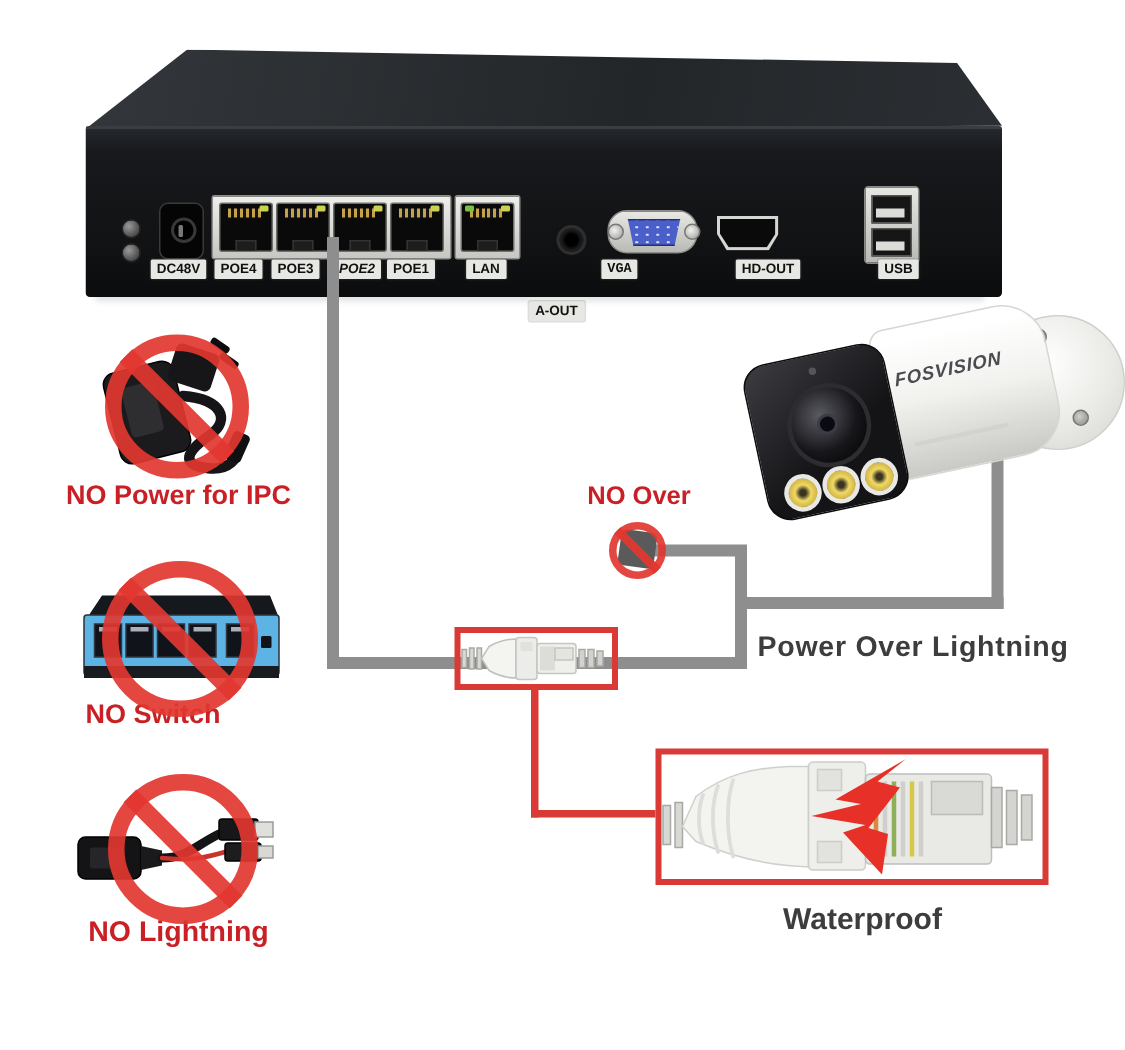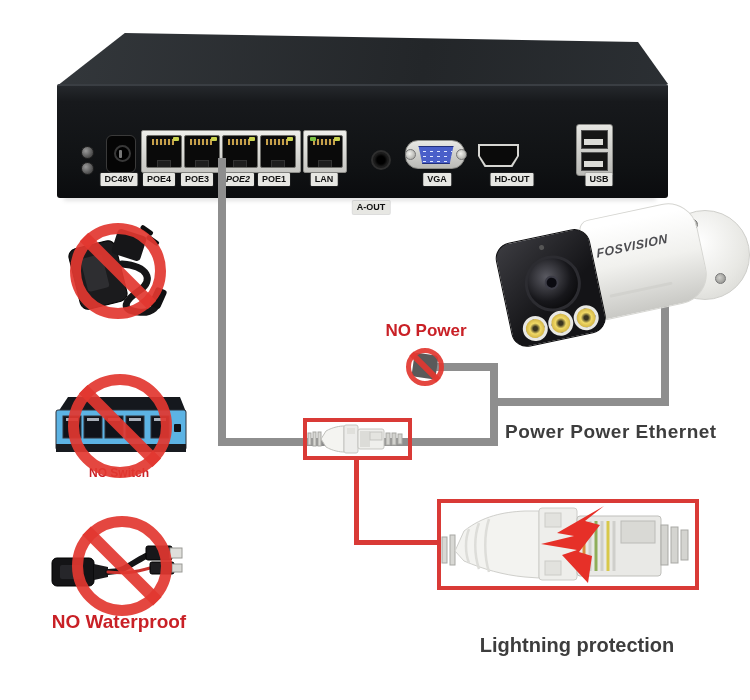--- a/index.html
+++ b/index.html
@@ -179,21 +179,21 @@
         </div>
     </div>
 
     <span class="port-label" style="left:62px;">DC48V</span>
     <span class="port-label" style="left:102px;">POE4</span>
     <span class="port-label" style="left:140px;">POE3</span>
     <span class="port-label" style="left:181px;font-style:italic;">POE2</span>
     <span class="port-label" style="left:217px;">POE1</span>
     <span class="port-label" style="left:267px;">LAN</span>
     <span class="port-label" style="left:314px;margin-top:28px;">A-OUT</span>
-    <span class="port-label" style="left:380px;">VGA</span>
+    <span class="port-label" style="left:356px;font-family:Liberation Mono, monospace;">VGA</span>
     <span class="port-label" style="left:455px;">HD-OUT</span>
     <span class="port-label" style="left:542px;text-align:right;">USB</span>
   </div>
 
   <div class="abs cam">
     <div class="abs cam-plate">
       <div class="abs cam-screw" style="left:26px;top:8px;"></div>
       <div class="abs cam-screw" style="left:54px;top:62px;"></div>
     </div>
     <div class="abs cam-arm"></div>
@@ -222,20 +222,21 @@
       <rect x="78" y="6" width="14" height="5" rx="2" fill="#0d0d0f" transform="rotate(35 85 8)"></rect>
       <rect x="84" y="16" width="14" height="5" rx="2" fill="#0d0d0f" transform="rotate(35 91 18)"></rect>
       <path d="M60 42 C 86 44, 92 58, 78 68 C 62 79, 58 88, 76 90 C 90 92, 98 84, 96 74" fill="none" stroke="#151517" stroke-width="7" stroke-linecap="round"></path>
       <rect x="90" y="66" width="12" height="20" rx="3" fill="#101012" transform="rotate(24 96 76)"></rect>
     </svg>
   </div>
   <div class="abs no-sign" style="left:70px;top:223px;width:96px;height:96px;">
     <div class="no-ring"></div>
     <div class="no-bar"></div>
   </div>
+  <div class="red-text" style="left:119px;top:320px;font-size:18px;">NO Power for IPC</div>
 
   <div class="abs" style="left:52px;top:392px;z-index:4;">
     <svg width="136" height="66" viewBox="0 0 136 66">
       <polygon points="6,20 16,5 128,5 134,20" fill="#15181d"></polygon>
       <rect x="4" y="18" width="130" height="40" rx="2" fill="#5cb3e4" stroke="#2d3138"></rect>
       <rect x="4" y="52" width="130" height="8" fill="#181b20"></rect>
       <g fill="#10131a" stroke="#31353c">
         <rect x="11" y="24" width="18" height="22"></rect>
         <rect x="32" y="24" width="18" height="22"></rect>
         <rect x="53" y="24" width="18" height="22"></rect>
@@ -249,48 +250,48 @@
           <rect x="77" y="26" width="12" height="3"></rect>
         <rect x="102" y="26" width="12" height="3"></rect>
       </g>
       <rect x="122" y="32" width="7" height="8" rx="1" fill="#10131a"></rect>
     </svg>
   </div>
   <div class="abs no-sign" style="left:68px;top:374px;width:104px;height:104px;">
     <div class="no-ring"></div>
     <div class="no-bar"></div>
   </div>
-  <div class="red-text" style="left:119px;top:466px;font-size:12px;text-align:right;">NO Switch</div>
+  <div class="red-text" style="left:102px;top:466px;font-size:18px;text-align:right;">NO Switch</div>
 
   <div class="abs" style="left:50px;top:534px;z-index:4;">
     <svg width="150" height="70" viewBox="0 0 150 70">
       <rect x="2" y="24" width="42" height="28" rx="5" fill="#141416" stroke="#000"></rect>
       <rect x="10" y="31" width="22" height="14" rx="2" fill="#26262a"></rect>
       <polygon points="44,30 58,33 58,43 44,46" fill="#1a1a1c"></polygon>
       <path d="M58 38 C 74 38, 80 30, 96 22" fill="none" stroke="#141416" stroke-width="6" stroke-linecap="round"></path>
       <path d="M58 38 C 76 40, 86 38, 100 34" fill="none" stroke="#c9332e" stroke-width="3" stroke-linecap="round"></path>
       <rect x="96" y="12" width="26" height="14" rx="2" fill="#17171a" stroke="#000"></rect>
       <rect x="120" y="14" width="12" height="10" fill="#dfdfdb" stroke="#9a9a96"></rect>
       <rect x="100" y="28" width="24" height="12" rx="2" fill="#1d1d20" stroke="#000"></rect>
       <rect x="122" y="30" width="10" height="8" fill="#d8d8d4" stroke="#9a9a96"></rect>
     </svg>
   </div>
   <div class="abs no-sign" style="left:72px;top:516px;width:100px;height:100px;">
     <div class="no-ring"></div>
     <div class="no-bar"></div>
   </div>
-  <div class="red-text" style="left:119px;top:611px;font-size:19px;">NO Waterproof</div>
-
-  <div class="red-text" style="left:426px;top:321px;font-size:17px;">NO Power</div>
+  <div class="red-text" style="left:119px;top:611px;font-size:19px;">NO Lightning</div>
+
+  <div class="red-text" style="left:426px;top:321px;font-size:17px;">NO Over</div>
   <div class="abs no-sign small" style="left:406px;top:348px;width:38px;height:38px;">
     <div class="no-ring"></div>
     <div class="no-bar"></div>
   </div>
 
-  <div class="dark-text" style="left:505px;top:421px;font-size:19px;letter-spacing:.5px;">Power Power Ethernet</div>
+  <div class="dark-text" style="left:505px;top:421px;font-size:19px;letter-spacing:.5px;">Power Over Lightning</div>
 
   <div class="abs red-box" style="left:303px;top:418px;width:109px;height:42px;">
     <svg width="101" height="34" viewBox="0 0 101 34" style="position:absolute;left:0;top:0;">
       <g fill="#d8d8d4" stroke="#a8a8a4" stroke-width="1">
         <rect x="1" y="11" width="3" height="12"></rect>
           <rect x="6" y="10" width="3" height="14"></rect>
           <rect x="11" y="10" width="3" height="14"></rect>
       </g>
       <path d="M14 17 L19 9 C26 5 33 4 37 4 L37 30 C33 30 26 29 19 25 Z" fill="#f4f4f1" stroke="#c0c0bc"></path>
       <rect x="37" y="3" width="14" height="28" rx="2" fill="#ececea" stroke="#c5c5c1"></rect>
@@ -332,15 +333,15 @@
       <rect x="180" y="18" width="34" height="22" fill="#d9d9d5" stroke="#bbbbb7"></rect>
       <g fill="#d4d4d0" stroke="#a9a9a5" stroke-width="1">
         <rect x="220" y="22" width="7" height="40"></rect>
           <rect x="230" y="24" width="7" height="36"></rect>
           <rect x="240" y="27" width="7" height="30"></rect>
       </g>
       <path d="M163 3 L116 30 L133 33 L100 41 L136 47 L121 52 L147 80 L151 53 L138 49 L159 22 L144 18 Z" fill="#e63028"></path>
     </svg>
   </div>
 
-  <div class="dark-text" style="left:577px;top:634px;font-size:20px;transform:translateX(-50%);">Lightning protection</div>
+  <div class="dark-text" style="left:575px;top:602px;font-size:20px;transform:translateX(-50%);">Waterproof</div>
 
 </div>
 
 </body></html>

